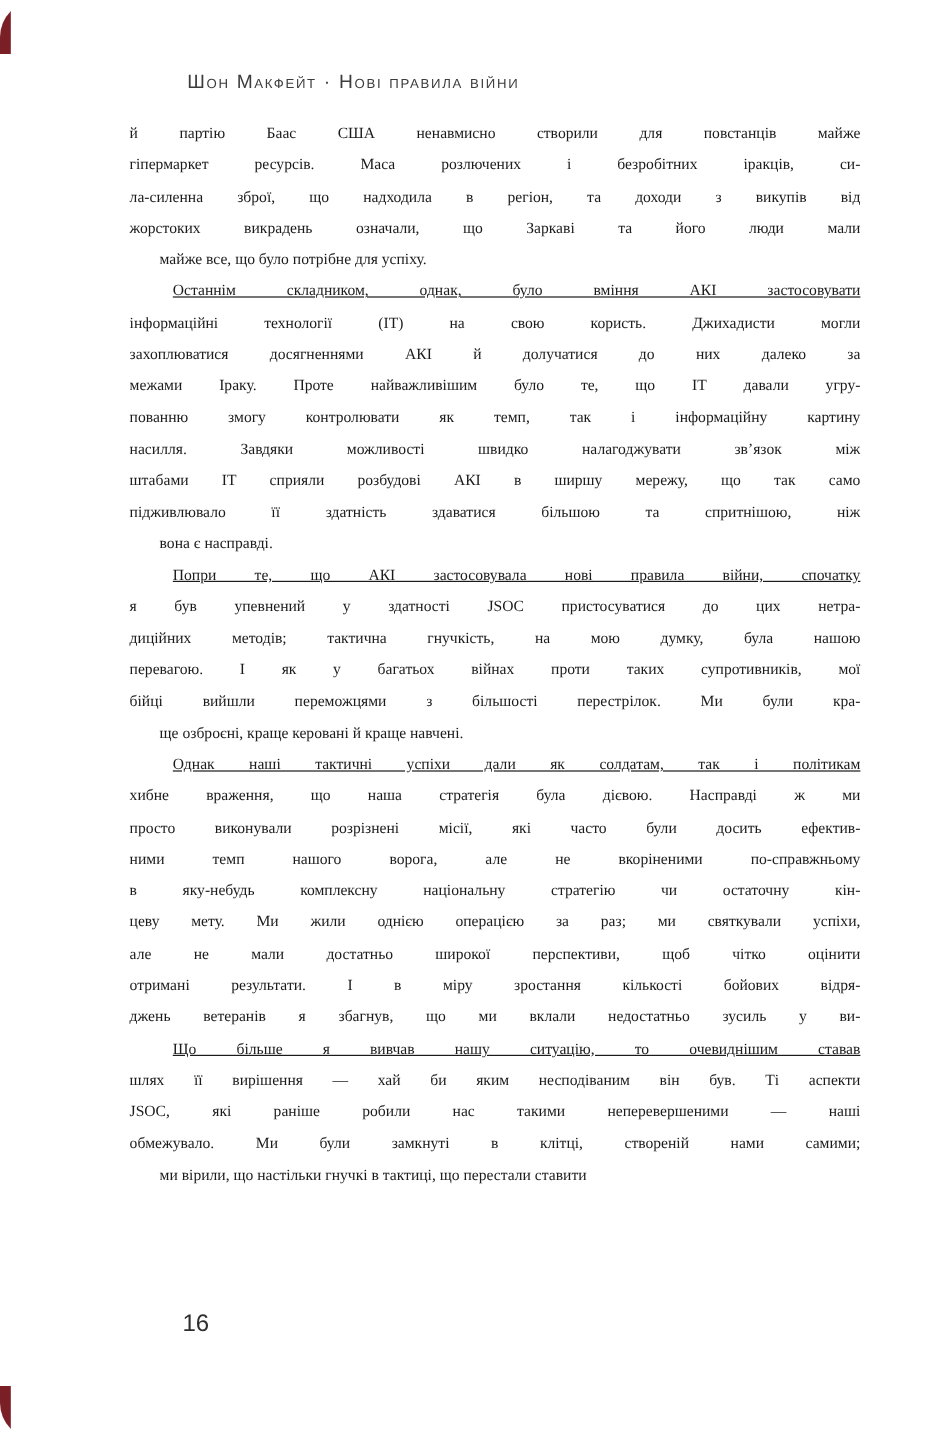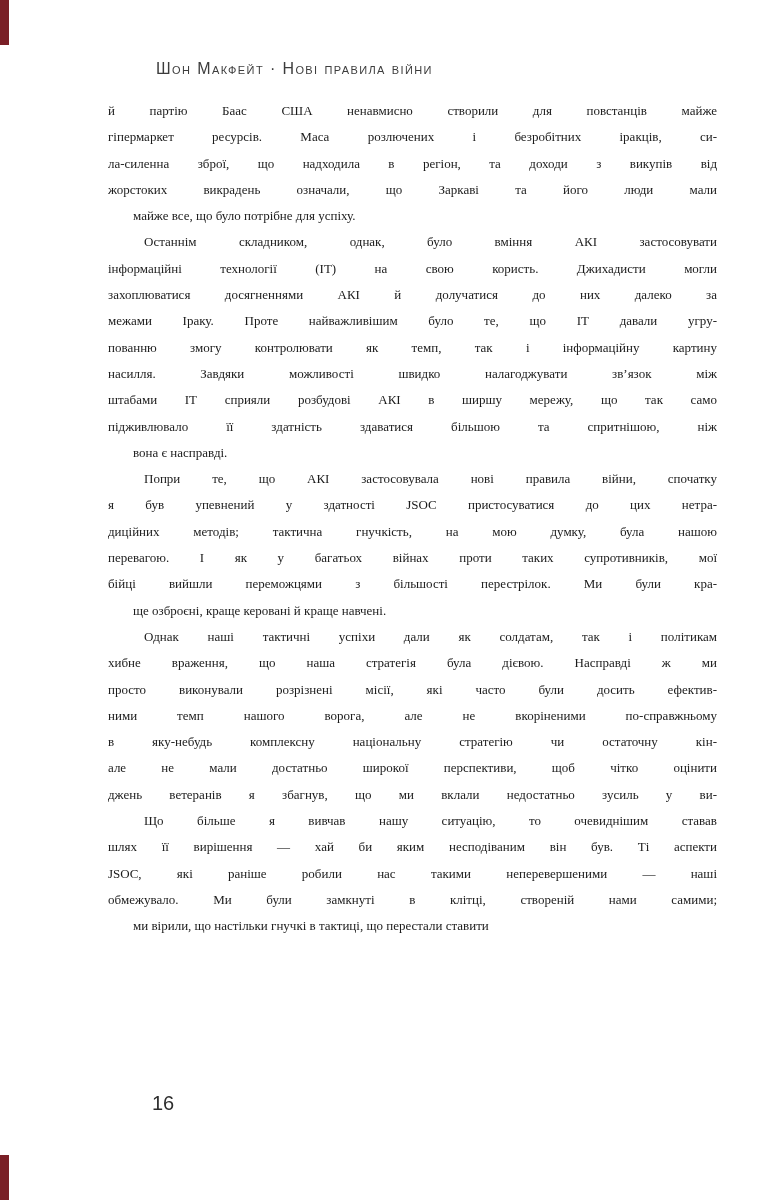--- a/index.html
+++ b/index.html
@@ -6,20 +6,21 @@
     margin: 0;
     padding: 0;
     background: #ffffff;
   }
   .page {
     position: relative;
     width: 781px;
     height: 1200px;
     background: #ffffff;
     overflow: hidden;
+    border-radius: 31px;
   }
   .corner-mark {
     position: absolute;
     left: 0;
     width: 9px;
     height: 45px;
   }
   .corner-mark.top { top: 0; }
   .corner-mark.bottom { bottom: 0; }
   .running-header {
@@ -47,20 +48,21 @@
   .line {
     text-align: justify;
     text-align-last: justify;
   }
   .line.last {
     text-align-last: auto;
     margin-left: 25px;
   }
   .para.indented .line:first-child {
     text-indent: 36px;
+    text-decoration: underline;
   }
   .page-number {
     position: absolute;
     left: 152px;
     top: 1092px;
     font-family: "Liberation Sans", sans-serif;
     font-size: 20px;
     color: #2e2e2e;
   }
 </style>
@@ -96,21 +98,23 @@
         <div class="line">перевагою. І як у багатьох війнах проти таких супротивників, мої</div>
         <div class="line">бійці вийшли переможцями з більшості перестрілок. Ми були кра-</div>
         <div class="line last">ще озброєні, краще керовані й краще навчені.</div>
       </div>
       <div class="para indented">
         <div class="line">Однак наші тактичні успіхи дали як солдатам, так і політикам</div>
         <div class="line">хибне враження, що наша стратегія була дієвою. Насправді ж ми</div>
         <div class="line">просто виконували розрізнені місії, які часто були досить ефектив-</div>
         <div class="line">ними темп нашого ворога, але не вкоріненими по-справжньому</div>
         <div class="line">в яку-небудь комплексну національну стратегію чи остаточну кін-</div>
+        <div class="line">цеву мету. Ми жили однією операцією за раз; ми святкували успіхи,</div>
         <div class="line">але не мали достатньо широкої перспективи, щоб чітко оцінити</div>
+        <div class="line">отримані результати. І в міру зростання кількості бойових відря-</div>
         <div class="line">джень ветеранів я збагнув, що ми вклали недостатньо зусиль у ви-</div>
       </div>
       <div class="para indented">
         <div class="line">Що більше я вивчав нашу ситуацію, то очевиднішим ставав</div>
         <div class="line">шлях її вирішення — хай би яким несподіваним він був. Ті аспекти</div>
         <div class="line">JSOC, які раніше робили нас такими неперевершеними — наші</div>
         <div class="line">обмежувало. Ми були замкнуті в клітці, створеній нами самими;</div>
         <div class="line last">ми вірили, що настільки гнучкі в тактиці, що перестали ставити</div>
       </div>
     </div>

